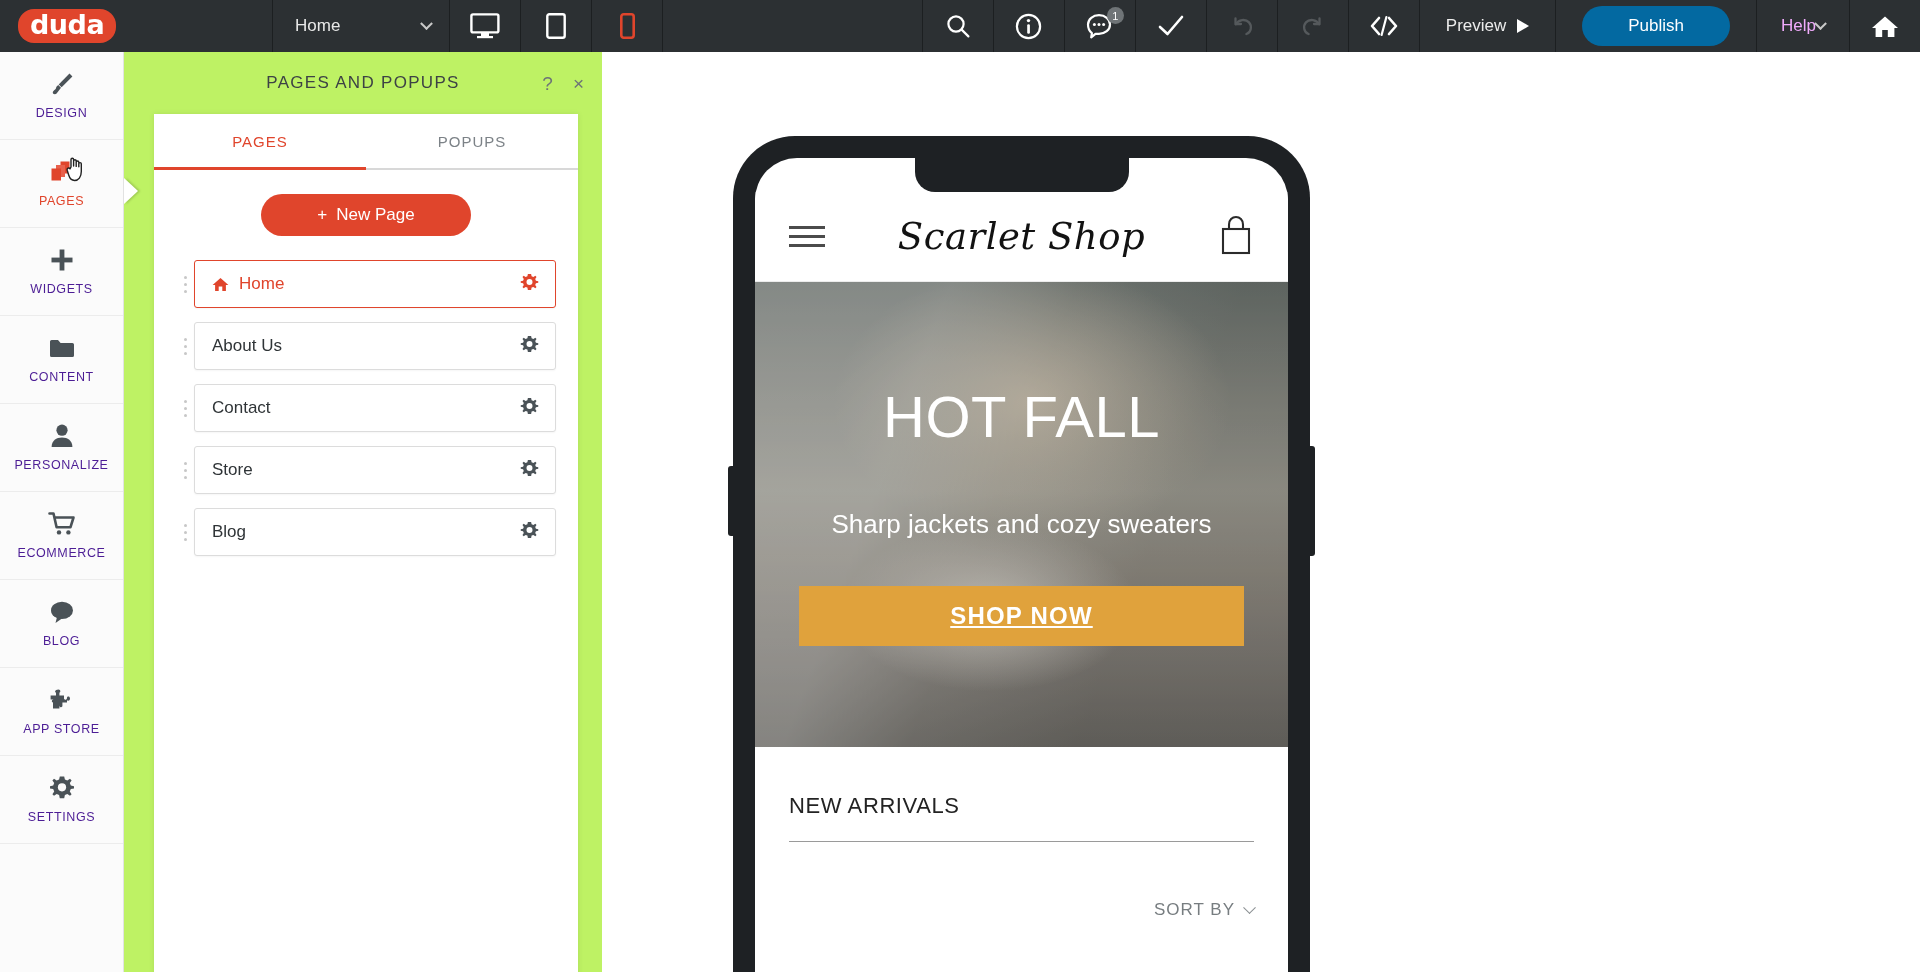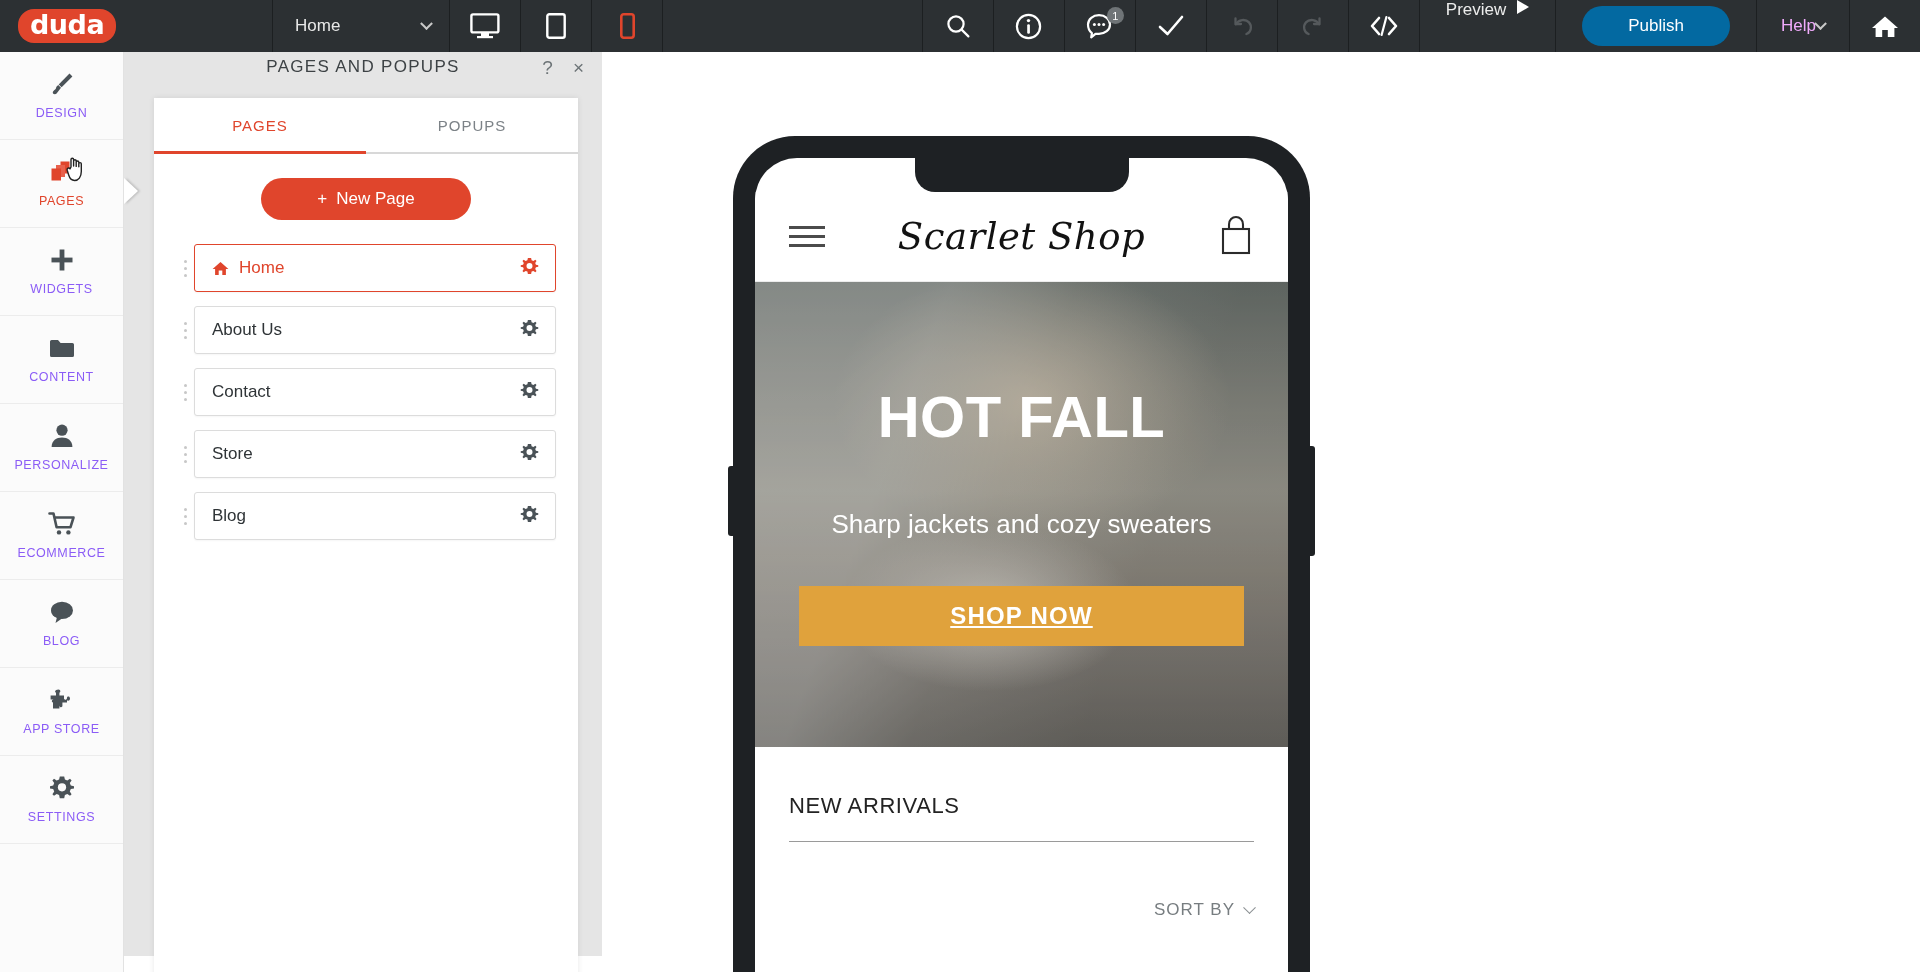--- a/index.html
+++ b/index.html
@@ -38,21 +38,21 @@
     display:inline-block; width: 9px; height: 9px;
     border-right: 2px solid #c9c9c9; border-bottom: 2px solid #c9c9c9;
     transform: rotate(45deg) translate(-2px,-2px);
   }
   .tb-icon {
     width: 70px; display: flex; align-items: center; justify-content: center;
     cursor: pointer; position: relative;
   }
   .tb-spacer { flex: 1; }
   .tb-preview {
-    display: flex; align-items: flex-start; justify-content: center; gap: 11px;
+    display: flex; align-items: center; justify-content: center; gap: 11px;
     color: #ececec; font-size: 17px; padding: 0 26px; cursor: pointer;
   }
   .play-tri {
     width: 0; height: 0;
     border-left: 12px solid #ffffff;
     border-top: 7px solid transparent; border-bottom: 7px solid transparent;
   }
   .tb-publish-cell {
     display:flex; align-items:center; justify-content:center; padding: 0 26px;
   }
@@ -79,30 +79,30 @@
     width: 124px; height: 920px;
     background: #fbfbfb; border-right: 1px solid #e2e2e2;
     z-index: 30;
   }
   .rail-item {
     height: 88px; border-bottom: 1px solid #ececec;
     display: flex; flex-direction: column; align-items: center;
     justify-content: center; gap: 9px; cursor: pointer; position: relative;
   }
   .rail-label {
-    font-size: 12.5px; color: #8b5cf6; letter-spacing: 0.6px;
+    font-size: 12.5px; color: #4c1d95; letter-spacing: 0.6px;
   }
   .rail-item.active .rail-label { color: #e0452c; }
   .rail-ico { height: 26px; display:flex; align-items:center; }
 
   
   .panel {
-    position: absolute; top: 36px; left: 124px;
+    position: absolute; top: 52px; left: 124px;
     width: 478px; height: 920px;
-    background: #e5e5e5;
+    background: #bef264;
     z-index: 20;
   }
   .panel-head {
     height: 62px; display: flex; align-items: center;
     justify-content: center; position: relative;
   }
   .panel-title {
     font-size: 17px; color: #3d4245; letter-spacing: 1.3px;
   }
   .panel-head-icons {
@@ -216,21 +216,21 @@
   }
   .hero::after {
     content:''; position:absolute; inset:0; background: rgba(60,62,58,0.22);
   }
   .hero-inner {
     position: relative; z-index: 3; height: 100%;
     display: flex; flex-direction: column; align-items: center;
     justify-content: center; padding: 0 44px;
   }
   .hero-title {
-    color: #fff; font-size: 58px; font-weight: bold;
+    color: #fff; font-size: 58px; font-weight: normal;
     letter-spacing: 0.5px; text-align: center;
   }
   .hero-sub {
     color: #fff; font-size: 26px; text-align: center;
     margin-top: 56px; line-height: 1.45; max-width: 400px;
   }
   .shop-now {
     margin-top: 42px; width: 100%;
     background: #e0a23c; color: #fff;
     border: none; font-size: 24px; font-weight: bold;

